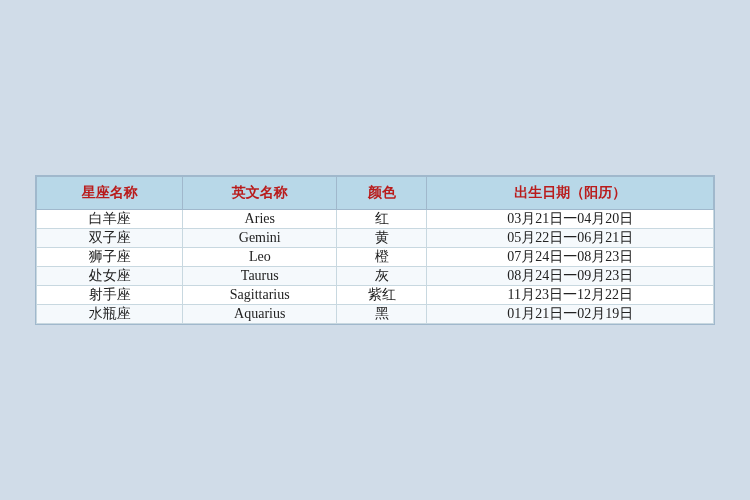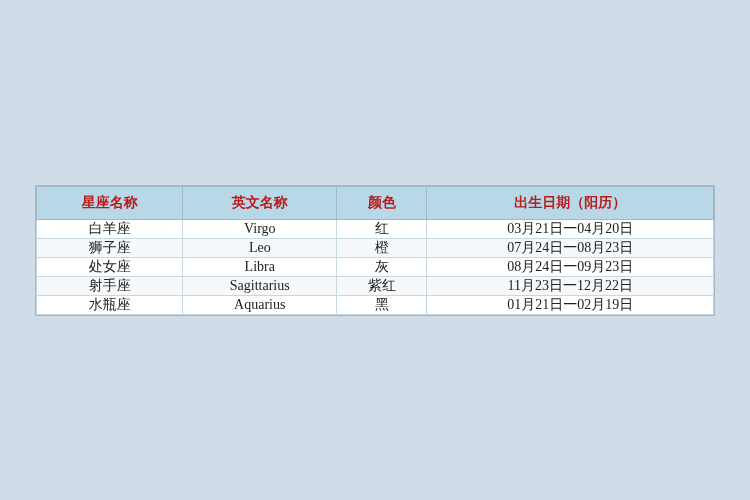--- a/index.html
+++ b/index.html
@@ -50,33 +50,39 @@
       <tr>
         <th>星座名称</th>
         <th>英文名称</th>
         <th>颜色</th>
         <th>出生日期（阳历）</th>
       </tr>
     </thead>
     <tbody id="table-body">
     <tr>
           <td>白羊座</td>
-          <td>Virgo</td>
+          <td>Aries</td>
           <td>红</td>
           <td>03月21日一04月20日</td>
+        </tr>
+        <tr>
+          <td>双子座</td>
+          <td>Gemini</td>
+          <td>黄</td>
+          <td>05月22日一06月21日</td>
         </tr>
         <tr>
           <td>狮子座</td>
           <td>Leo</td>
           <td>橙</td>
           <td>07月24日一08月23日</td>
         </tr>
         <tr>
           <td>处女座</td>
-          <td>Libra</td>
+          <td>Taurus</td>
           <td>灰</td>
           <td>08月24日一09月23日</td>
         </tr>
         <tr>
           <td>射手座</td>
           <td>Sagittarius</td>
           <td>紫红</td>
           <td>11月23日一12月22日</td>
         </tr>
         <tr>

